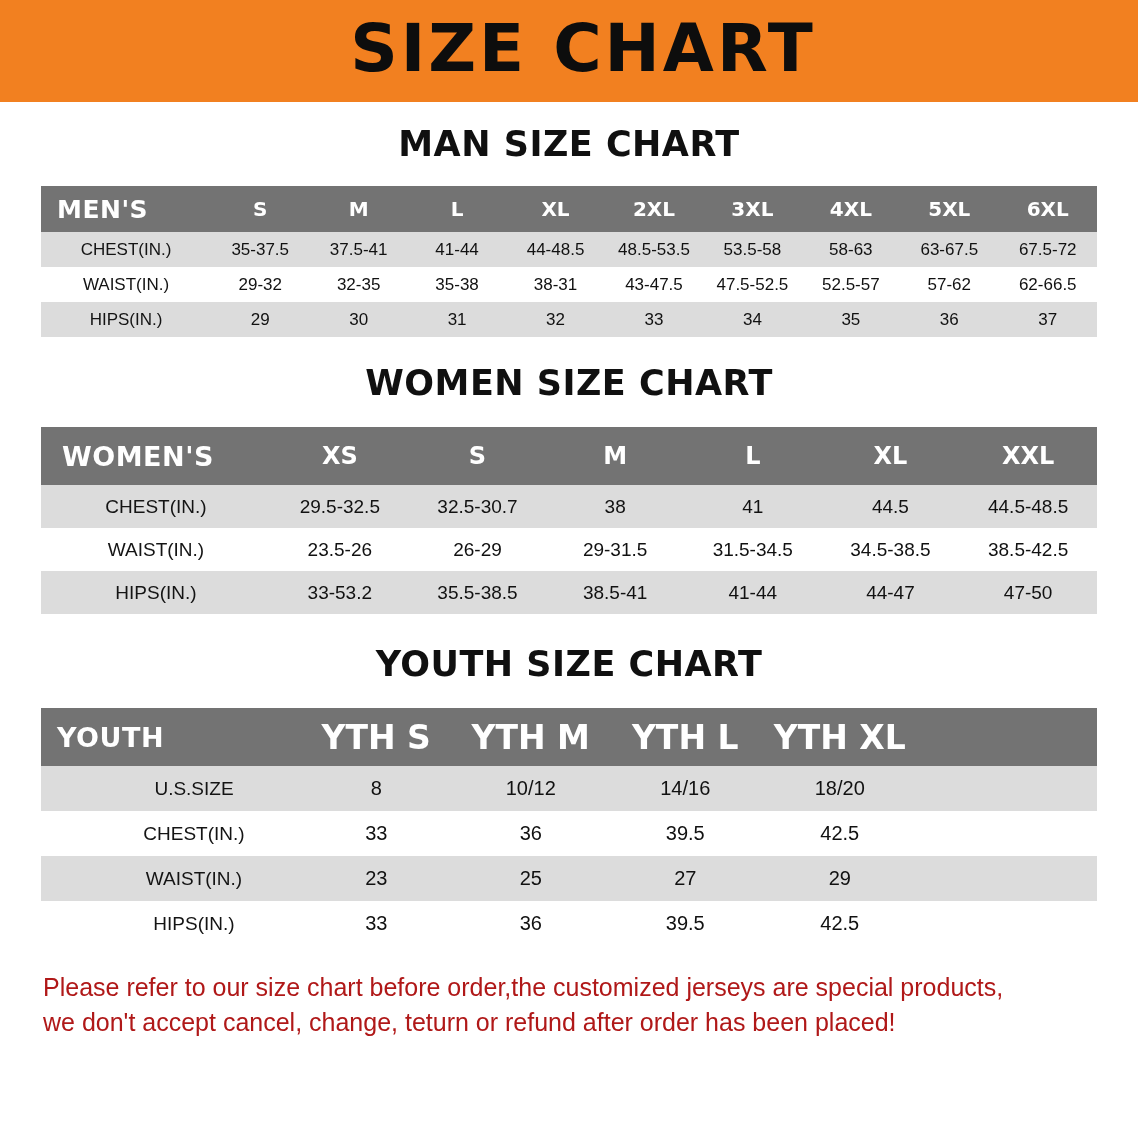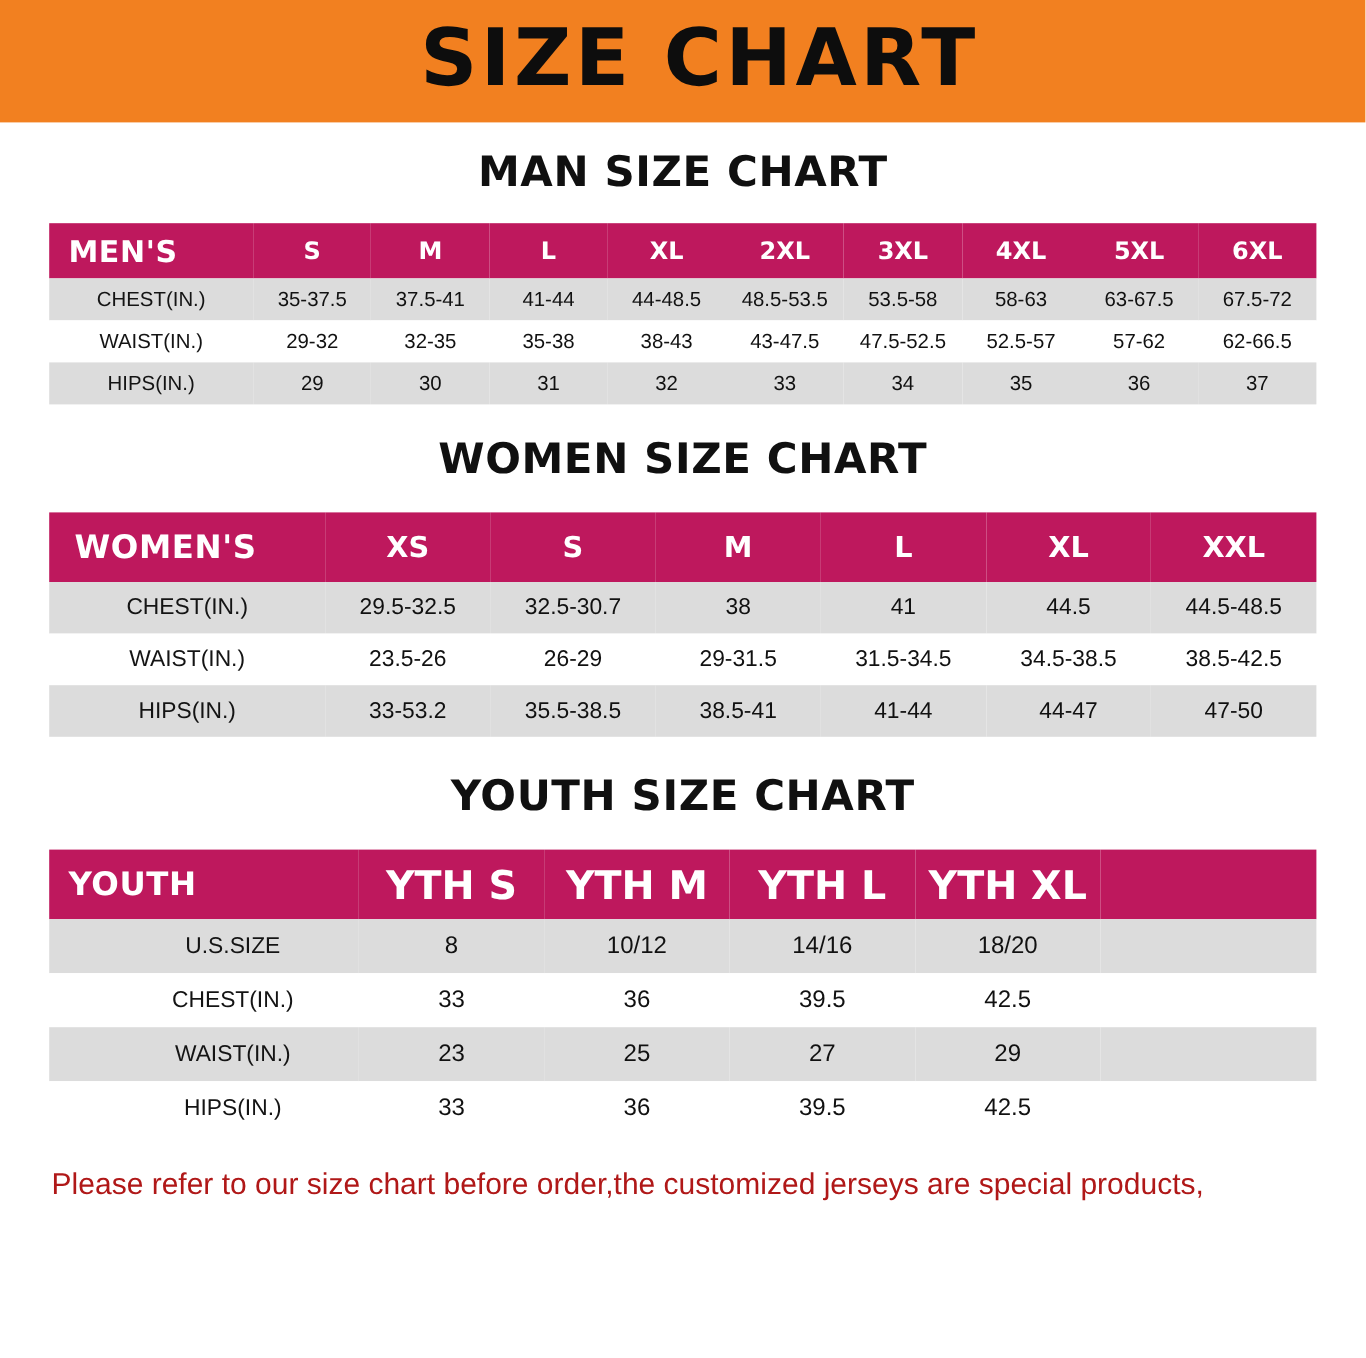--- a/index.html
+++ b/index.html
@@ -60,21 +60,21 @@
     border-collapse: collapse;
     table-layout: fixed;
   }
   table td, table th {
     padding: 0;
     text-align: center;
     font-weight: normal;
   }
 
   
-  .hdr-row { background: #be185d; color: #ffffff; }
+  .hdr-row { background: #737373; color: #ffffff; }
   .hdr-row td {
     font-family: "DejaVu Sans", sans-serif;
     font-weight: bold;
     color: #ffffff;
   }
   .hdr-row td.label-cell {
     text-align: left;
     padding-left: 16px;
     letter-spacing: 0.5px;
   }
@@ -153,21 +153,21 @@
         <td>53.5-58</td>
         <td>58-63</td>
         <td>63-67.5</td>
         <td>67.5-72</td>
       </tr>
       <tr class="row-plain">
         <td class="lbl">WAIST(IN.)</td>
         <td>29-32</td>
         <td>32-35</td>
         <td>35-38</td>
-        <td>38-43</td>
+        <td>38-31</td>
         <td>43-47.5</td>
         <td>47.5-52.5</td>
         <td>52.5-57</td>
         <td>57-62</td>
         <td>62-66.5</td>
       </tr>
       <tr class="row-alt">
         <td class="lbl">HIPS(IN.)</td>
         <td>29</td>
         <td>30</td>
@@ -270,13 +270,14 @@
         <td>39.5</td>
         <td>42.5</td>
         <td></td>
       </tr>
     </tbody>
   </table>
 </div>
 
 <div class="note">
   <span class="note-line">Please refer to our size chart before order,the customized jerseys are special products,</span>
+  <span class="note-line">we don't accept cancel, change, teturn or refund after order has been placed!</span>
 </div>
 
 </body></html>

